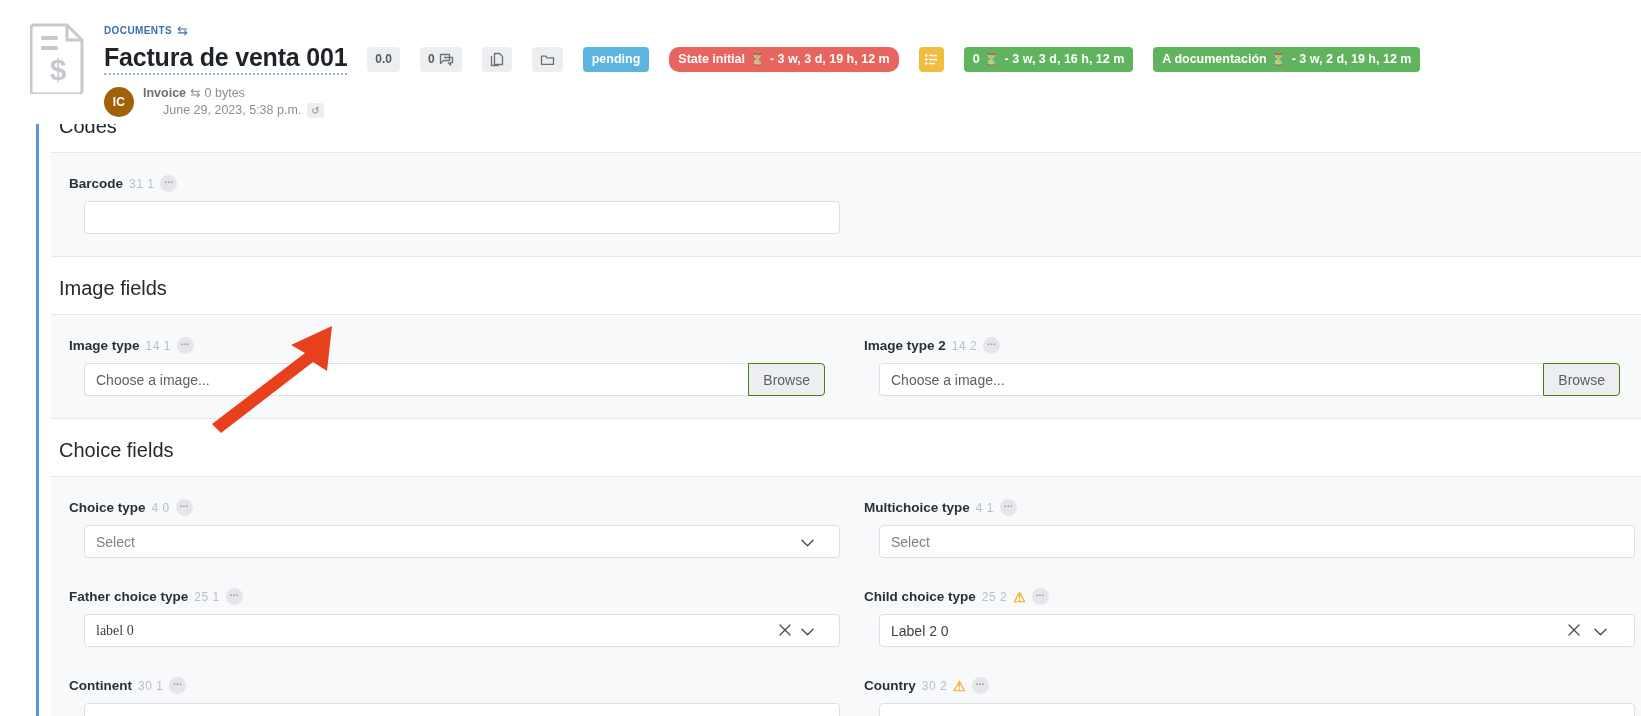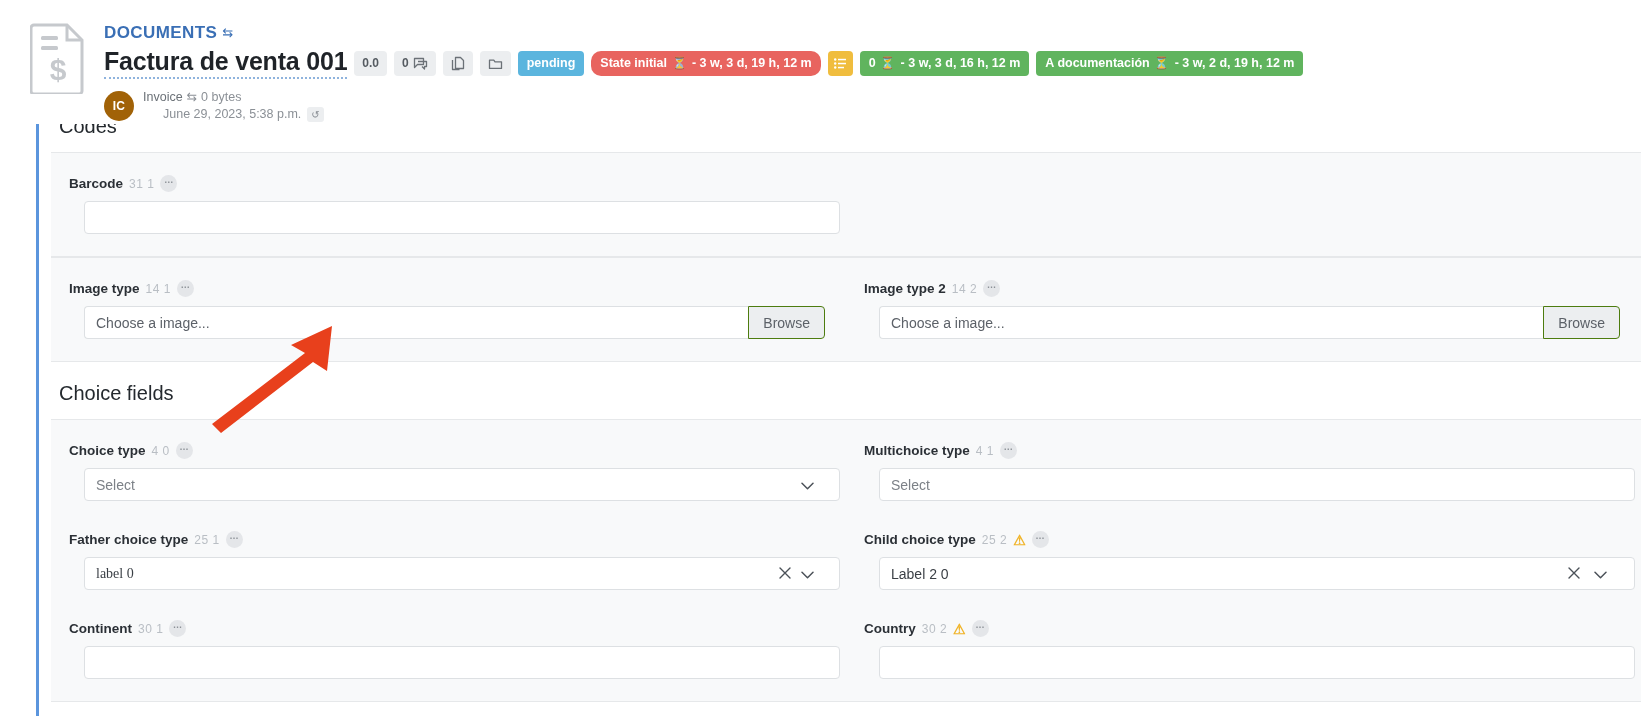--- a/index.html
+++ b/index.html
@@ -25,29 +25,29 @@
     width: 56px; height: 72px;
     flex: 0 0 56px;
     margin-right: 18px;
     margin-top: 2px;
   }
   .doc-head-body { flex: 1 1 auto; min-width: 0; padding-top: 4px;}
   .breadcrumb-row { display:flex; align-items:center; gap:5px; line-height: 1; }
   .breadcrumb {
     color: #3a6fb5;
     font-weight: bold;
-    font-size: 17px;
+    font-size: 10px;
     letter-spacing: .4px;
   }
   .swap-icon { color:#3a6fb5; font-size:13px; line-height:1; }
 
   .title-row {
     display: flex;
     align-items: center;
-    gap: 7px;
+    gap: 20px;
     margin-top: 6px;
     flex-wrap: nowrap;
   }
   .doc-title {
     font-size: 25px;
     font-weight: bold;
     color: #1f2328;
     letter-spacing: -.2px;
     border-bottom: 2px dotted #8fb3dd;
     padding-bottom: 1px;
@@ -91,21 +91,21 @@
     width: 30px; height: 30px; border-radius: 50%;
     background: #a16207;
     color: #fff;
     font-size: 12px;
     font-weight: bold;
     display:flex; align-items:center; justify-content:center;
     letter-spacing:.3px;
   }
   .meta-lines { line-height: 1.35; }
   .meta-line1 { font-size: 12.5px; color:#8b9096; display:flex; align-items:center; gap:4px;}
-  .meta-line1 b { color:#6b7177; font-weight:normal; }
+  .meta-line1 b { color:#6b7177; font-weight:bold; }
   .meta-line2 { font-size: 12.5px; color:#8b9096; display:flex; align-items:center; gap:6px;margin-left:20px;}
   .hist-chip {
     background:#eceef0; border-radius:3px; padding:1px 4px;
     font-size:10px; color:#888d93; display:inline-flex; align-items:center;
   }
 
   
   .form-wrap {
     position: relative;
     height: 592px;
@@ -336,20 +336,21 @@
               </div>
               <div class="inp empty">
                 <span class="ph"></span>
               </div>
             </div>
           </div>
           <div class="col"></div>
         </div>
       </div>
 
+      <div class="sect-title">Image fields</div>
       <div class="panel">
         <div class="row">
           <div class="col">
             <div class="field">
               <div class="flabel">
                 <span>Image type</span>
                 <span class="fnum">14 1</span>
                 <span class="dots">⋯</span>
               </div>
               <div class="file-group">

